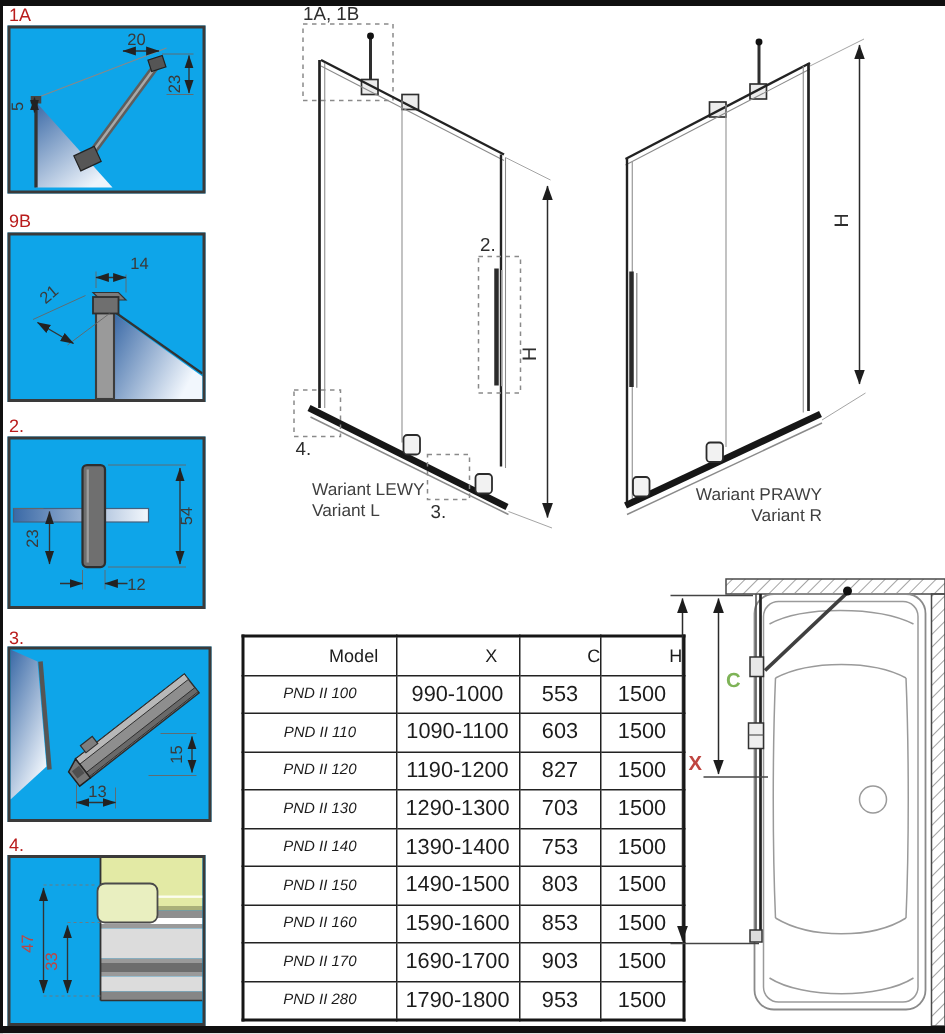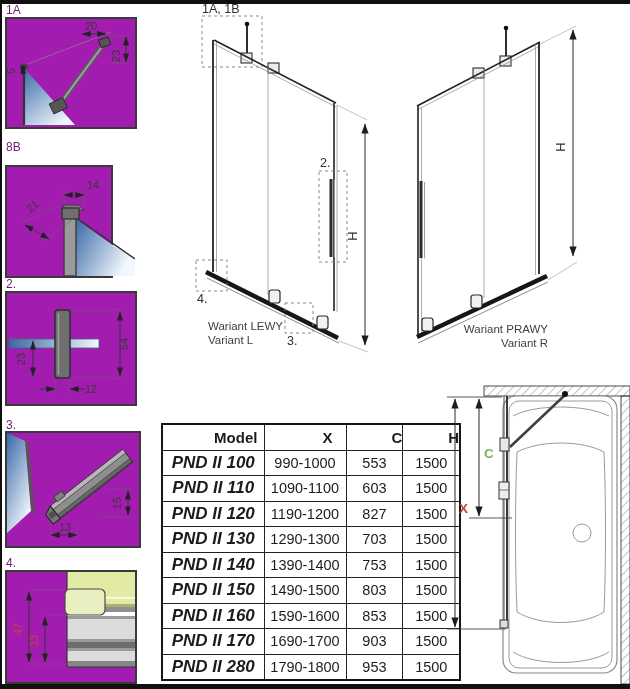--- a/index.html
+++ b/index.html
@@ -1,34 +1,34 @@
 <!DOCTYPE html>
 <html style="--red: #bf4540; --green: #7eb357; --glass: #3a69a6; --tub: #e3eaa5;"><head>
 <meta charset="utf-8">
 <style>
   html,body{margin:0;padding:0;background:#ffffff;}
   #canvas{position:relative;width:630px;height:689px;background:#fff;overflow:hidden;
           font-family:"Liberation Sans",sans-serif;}
   .frame{position:absolute;background:#101010;}
-  .dlabel{position:absolute;font-size:12px;font-weight:500;color:#701a75;line-height:13px;}
-  .dbox{position:absolute;border:2px solid #3a3a3a;background:#a21caf;box-sizing:border-box;}
+  .dlabel{position:absolute;font-size:12px;font-weight:500;color:#b91c1c;line-height:13px;}
+  .dbox{position:absolute;border:2px solid #3a3a3a;background:#0ea5e9;box-sizing:border-box;}
   .dbox svg{display:block;}
   svg text{font-family:"Liberation Sans",sans-serif;}
   .dim{font-size:11px;fill:#3a3a3a;}
   .dimred{font-size:11px;fill:var(--red);}
   .callout{font-size:12.5px;fill:#2e2e2e;}
   .vartxt{font-size:11.5px;fill:#3f3f3f;}
   .hlabel{font-size:13px;fill:#2e2e2e;}
   .plandim{font-size:13.5px;font-weight:bold;}
   #sizes{position:absolute;left:161px;top:423px;border-collapse:collapse;
          border:2.5px solid #161616;table-layout:fixed;background:#fff;}
   #sizes th,#sizes td{border:1.6px solid #222;text-align:center;vertical-align:middle;
          padding:0;height:24.5px;color:#1c1c1c;}
-  #sizes th{font-size:15px;font-weight:bold;padding-left:45px;}
-  #sizes td.model{font-size:17px;font-weight:bold;font-style:italic;}
+  #sizes th{font-size:12px;font-weight:normal;padding-left:45px;}
+  #sizes td.model{font-size:10px;font-weight:normal;font-style:italic;}
   #sizes td.val{font-size:14.5px;}
   .c-red{color:var(--red);}
   .c-green{color:var(--green);}
 </style>
 </head>
 <body>
 
 <div id="canvas">
 
   <div class="frame" style="left:0;top:0;width:630px;height:4px;"></div>
@@ -59,22 +59,22 @@
       <text class="dim" x="84" y="11" text-anchor="middle">20</text>
       <line x1="101" y1="17" x2="122" y2="17" stroke="#666" stroke-width="0.6"></line>
       <line x1="104" y1="44" x2="122" y2="44" stroke="#666" stroke-width="0.6"></line>
       <line x1="119" y1="18" x2="119" y2="43" stroke="#333" stroke-width="0.9" marker-start="url(#a1)" marker-end="url(#a1)"></line>
       <text class="dim" transform="rotate(-90 113 37)" x="113" y="37" text-anchor="middle">23</text>
       <line x1="16" y1="46" x2="16" y2="56" stroke="#333" stroke-width="0.9" marker-start="url(#a1)" marker-end="url(#a1)"></line>
       <text class="dim" transform="rotate(-90 8 52)" x="8" y="52" text-anchor="middle">5</text>
     </svg>
   </div>
 
-  <div class="dlabel" style="left:6px;top:141px;">8B</div>
-  <div class="dbox" style="left:5px;top:165px;width:108px;height:113px;">
+  <div class="dlabel" style="left:6px;top:141px;">9B</div>
+  <div class="dbox" style="left:5px;top:155px;width:132px;height:113px;">
     <svg width="128" height="109" viewBox="0 0 128 109">
       <defs>
         <linearGradient id="g1b" x1="0" y1="0" x2="1" y2="0.5">
           <stop offset="0" style="stop-color:var(--glass)"></stop>
             <stop offset="1" style="stop-color:#f2f7fd"></stop>
         </linearGradient>
         <marker id="a2" markerUnits="userSpaceOnUse" markerWidth="10" markerHeight="8" refX="8.6" refY="4" orient="auto-start-reverse">
           <path d="M0,1 L9,4 L0,7 Z" fill="#222"></path>
           </marker>
       </defs>

